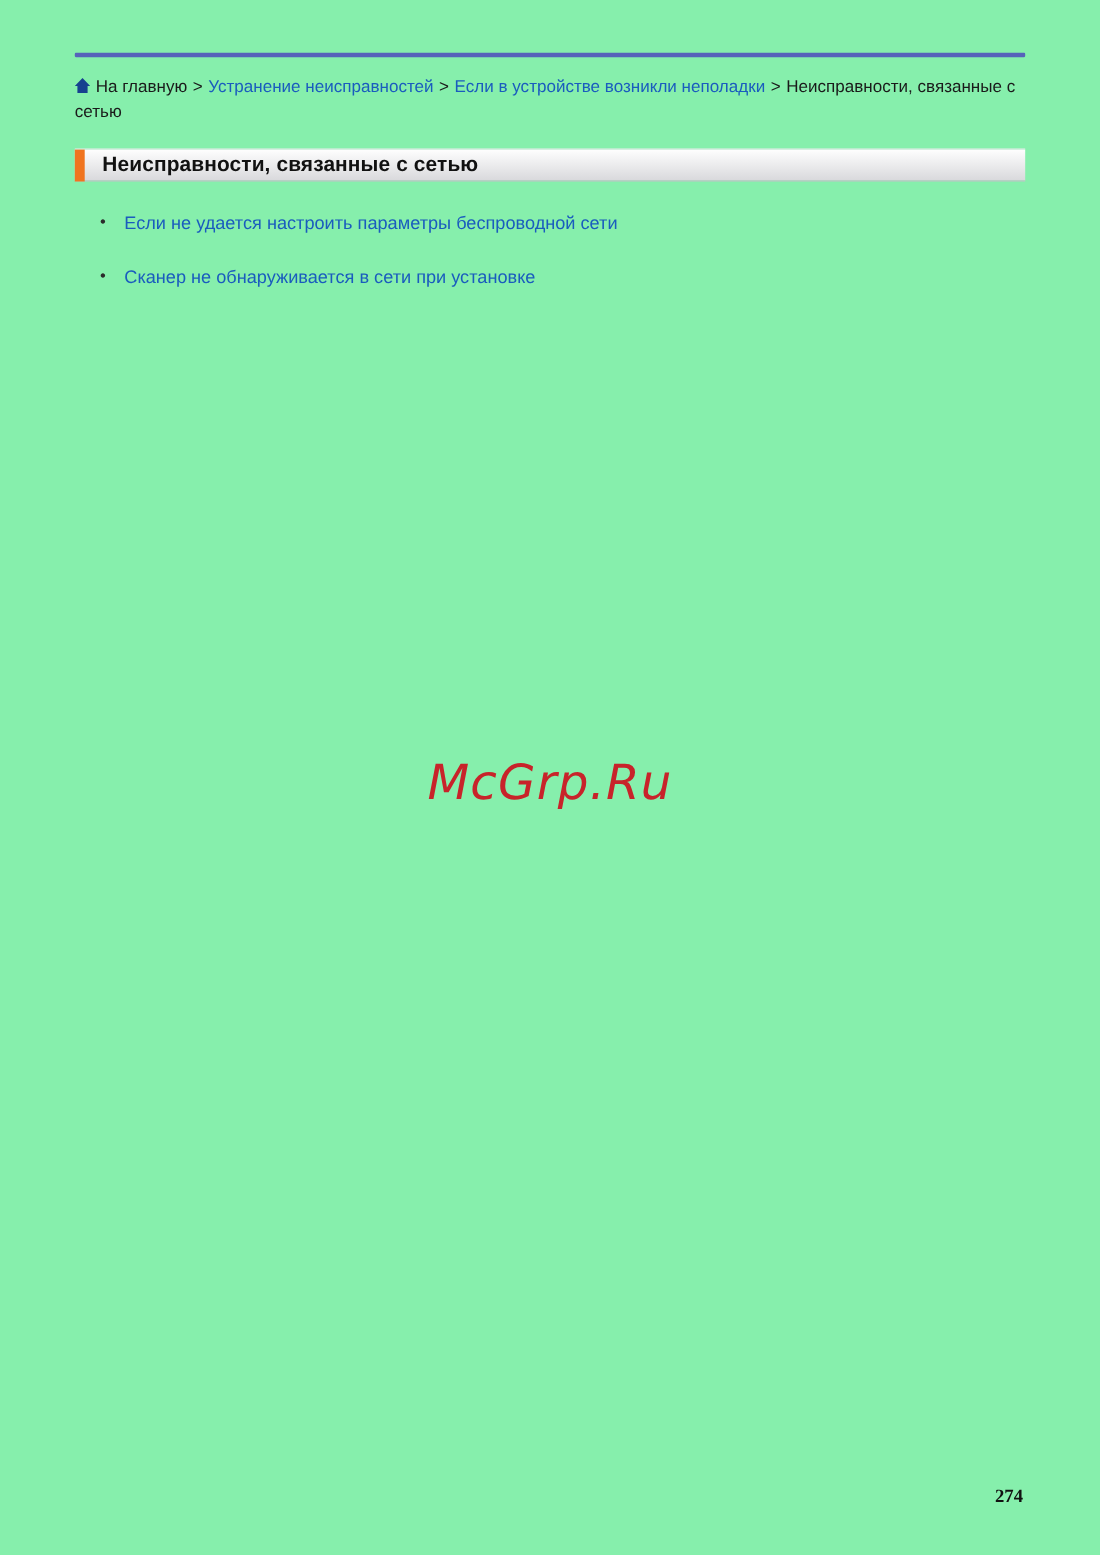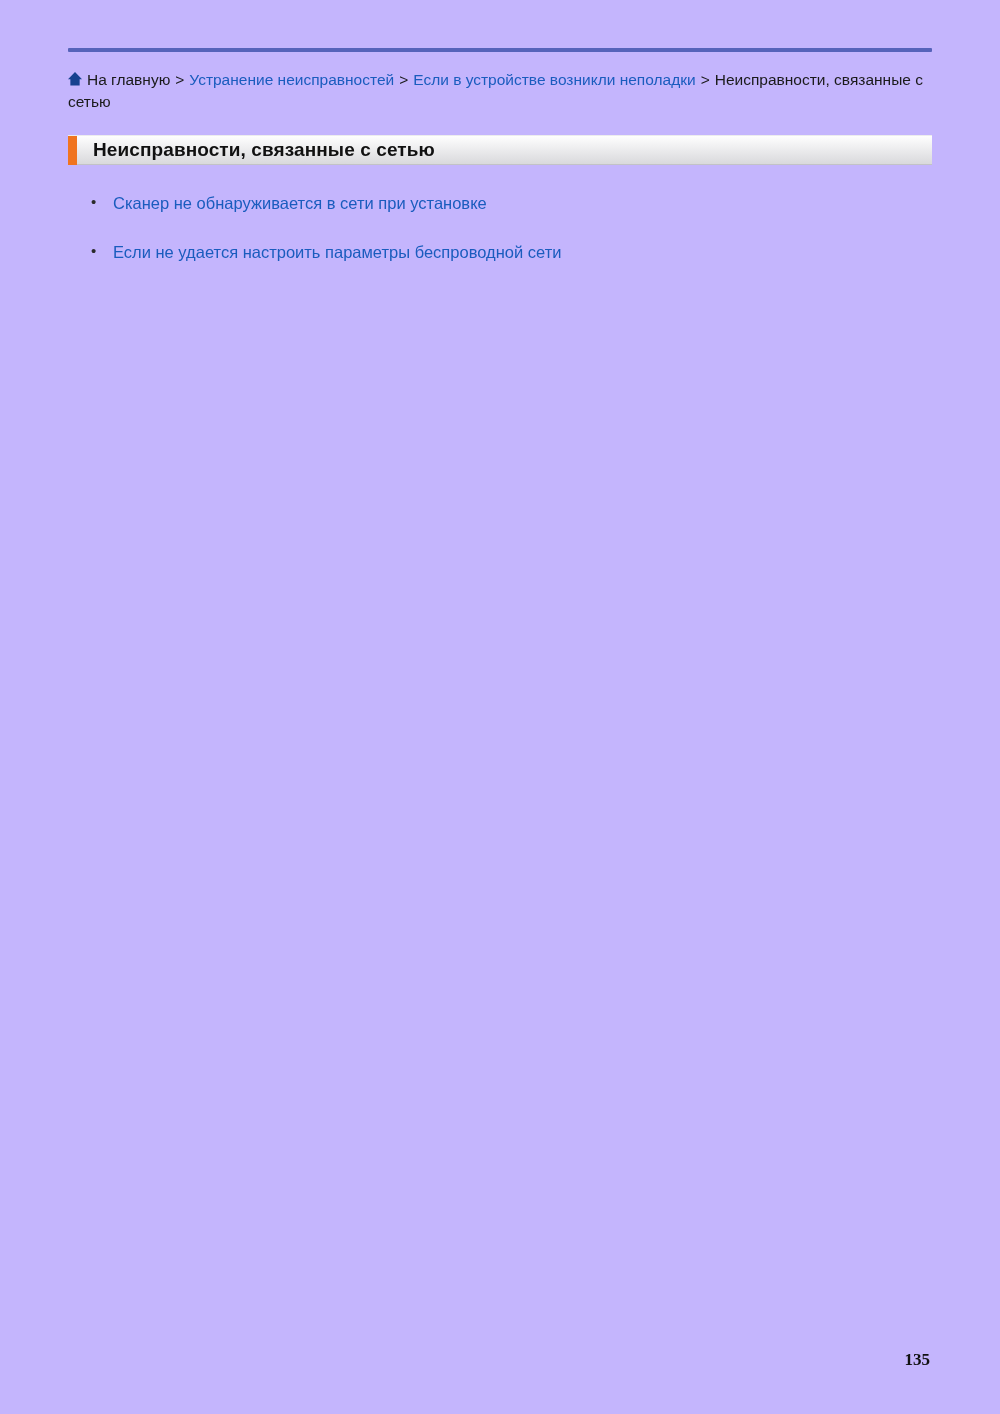--- a/index.html
+++ b/index.html
@@ -6,21 +6,21 @@
   html, body {
     width: 1000px;
     background: #ffffff;
     font-family: "Liberation Sans", sans-serif;
     color: #1a1a1a;
   }
   .page {
     position: relative;
     width: 1000px;
     height: 1414px;
-    background: #c4b5fd;
+    background: #86efac;
     overflow: hidden;
   }
   .content {
     margin: 0 68px;
   }
   .top-rule {
     margin-top: 48px;
     height: 4px;
     background: #5663ba;
     border-radius: 1px;
@@ -139,24 +139,25 @@
             </svg></span><span>На главную</span></a><span class="bc-sep">&gt;</span><a class="bc-link" href="#">Устранение неисправностей</a><span class="bc-sep">&gt;</span><a class="bc-link" href="#">Если в устройстве возникли неполадки</a><span class="bc-sep">&gt;</span><span class="bc-current">Неисправности, связанные с сетью</span>
     </nav>
 
     <div class="heading-band">
       <span class="heading-accent"></span>
       <h1>Неисправности, связанные с сетью</h1>
     </div>
 
     <ul class="link-list">
       <li>
-        <a href="#">Сканер не обнаруживается в сети при установке</a>
+        <a href="#">Если не удается настроить параметры беспроводной сети</a>
       </li>
       <li>
-        <a href="#">Если не удается настроить параметры беспроводной сети</a>
+        <a href="#">Сканер не обнаруживается в сети при установке</a>
       </li>
     </ul>
 
   </div>
 
+  <div class="watermark">McGrp.Ru</div>
 
-  <div class="page-number">135</div>
+  <div class="page-number">274</div>
 </div>
 
 </body></html>

